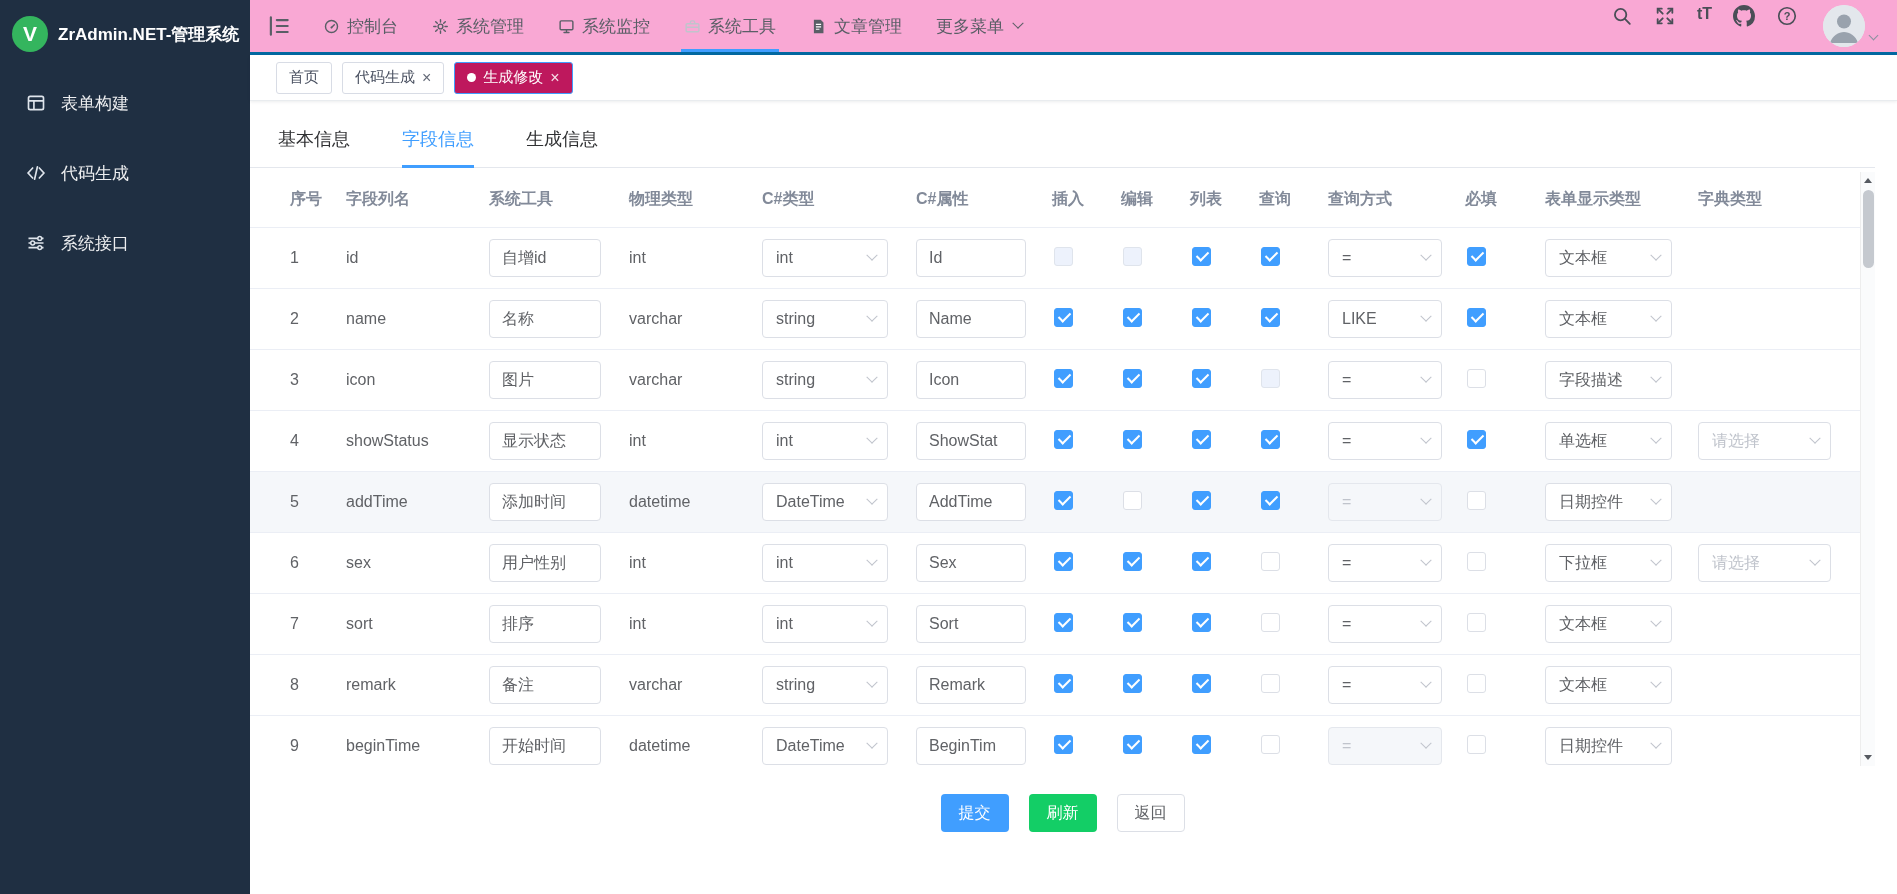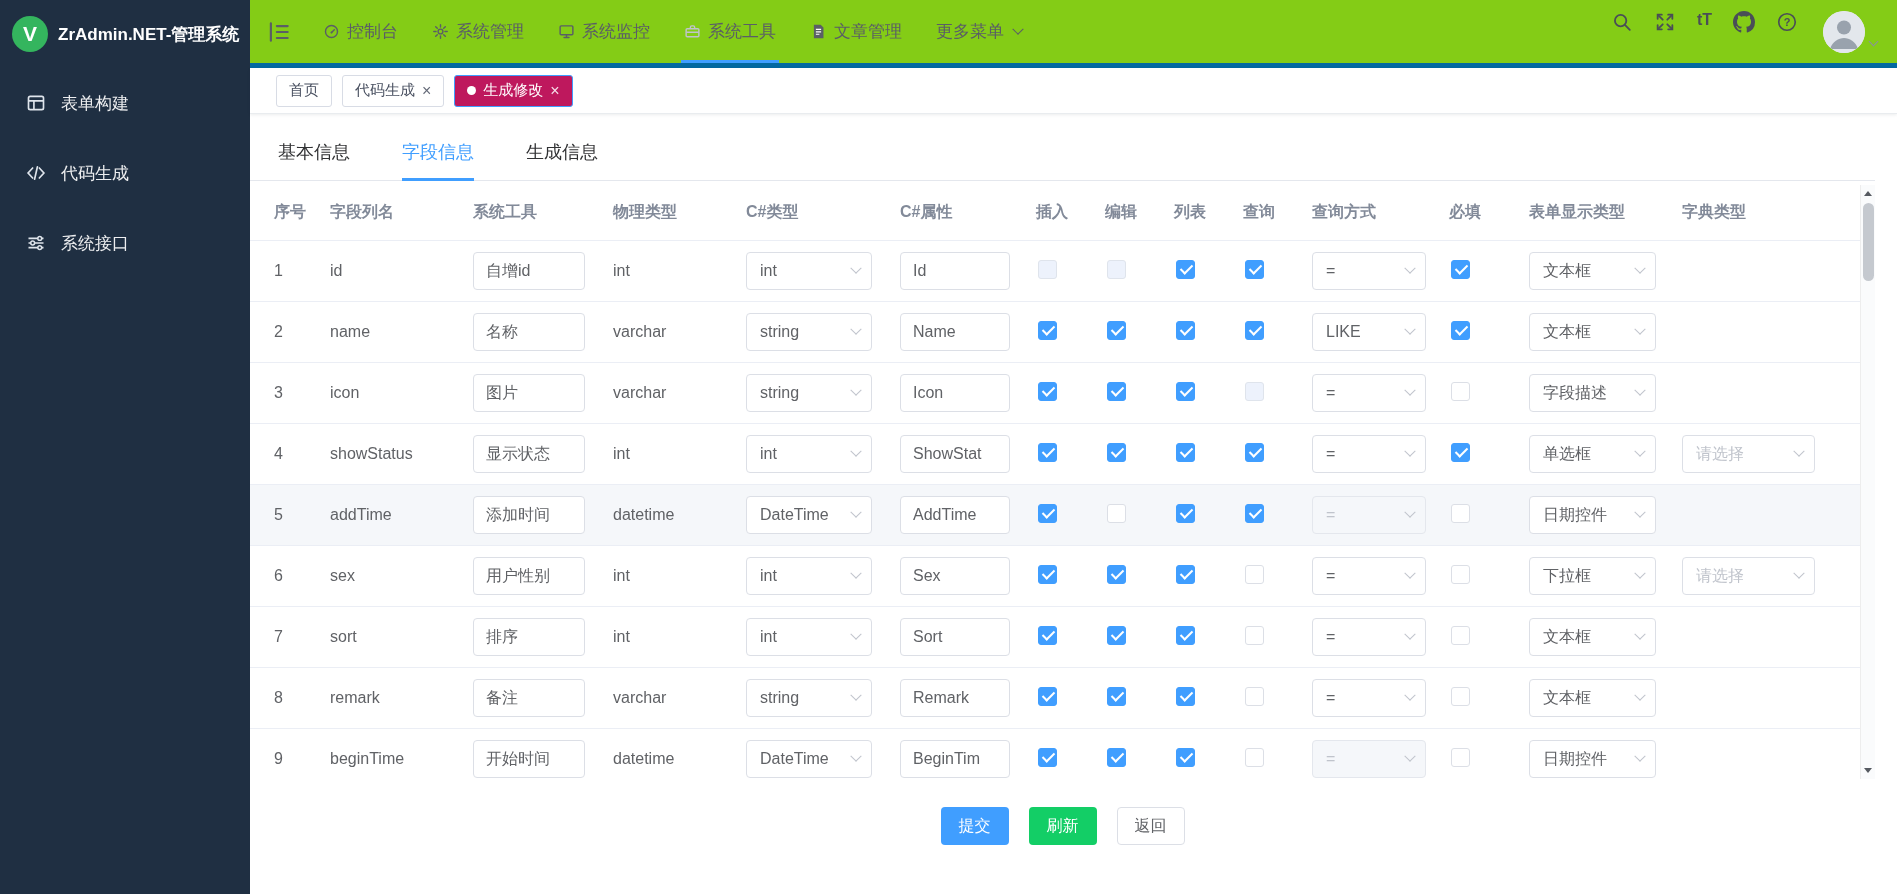--- a/index.html
+++ b/index.html
@@ -8,21 +8,21 @@
   
   .sidebar{width:250px;height:100%;background:#1f2f42;flex-shrink:0}
   .logo{height:68px;display:flex;align-items:center;padding-left:12px;gap:10px;cursor:pointer}
   .logo-circle{width:36px;height:36px;border-radius:50%;background:#34b55e;color:#fff;font-weight:bold;font-size:21px;display:flex;align-items:center;justify-content:center;flex-shrink:0}
   .logo-title{color:#fff;font-size:17px;font-weight:bold;white-space:nowrap}
   .menu-item{height:70px;display:flex;align-items:center;padding-left:26px;gap:15px;color:rgba(255,255,255,.92);font-size:17px;cursor:pointer}
   .mi-icon{width:20px;height:20px;color:#dfe5ec;display:flex;flex-shrink:0}
   .mi-icon svg{width:20px;height:20px}
   
   .main{flex:1;display:flex;flex-direction:column;min-width:0}
-  .navbar{height:68px;display:flex;align-items:center;padding:0 20px 0 16px;border-bottom:5px solid #0369a1;background:#84cc16}
+  .navbar{height:55px;display:flex;align-items:center;padding:0 20px 0 16px;border-bottom:3px solid #0369a1;background:#f9a8d4}
   .hamburger{width:26px;height:26px;display:flex;color:#5a5e66;cursor:pointer;margin-right:14px}
   .hamburger svg{width:26px;height:26px}
   .topmenu{display:flex;align-items:center;height:100%}
   .top-item{position:relative;height:100%;display:flex;align-items:center;gap:7px;padding:0 17px;font-size:17px;color:#5a5e66;cursor:pointer;white-space:nowrap}
   .top-item.active::after{content:"";position:absolute;left:14px;right:14px;bottom:0;height:3px;background:#409eff}
   .tm-icon{display:flex;width:17px;height:17px;color:#5a5e66;flex-shrink:0}
   .tm-icon.light{color:#c0c4cc}
   .tm-icon svg{width:17px;height:17px}
   .caret{width:8px;height:8px;border-right:1.7px solid #5a5e66;border-bottom:1.7px solid #5a5e66;transform:rotate(45deg) translate(-2px,-2px);margin-left:3px}
   .nav-right{margin-left:auto;display:flex;gap:21px}
@@ -39,21 +39,21 @@
   .tag.active{background:#be185d;border-color:#409eff;color:#fff}
   .tag-dot{width:9px;height:9px;border-radius:50%;background:#fff;flex-shrink:0}
   .tag-close{font-size:16px;line-height:1;opacity:.85}
   
   .content{flex:1;padding:26px 22px 0 0;position:relative;background:#fff}
   .tabs{display:flex;gap:52px;padding-left:28px;border-bottom:1px solid #e4e7ed}
   .tab{font-size:18px;color:#303133;padding-bottom:16px;cursor:pointer;position:relative;white-space:nowrap}
   .tab.active{color:#409eff}
   .tab.active::after{content:"";position:absolute;left:0;right:0;bottom:-1px;height:3px;background:#409eff}
   .table-wrap{position:relative;height:594px;overflow:hidden;margin-top:4px}
-  .thead,.trow{display:grid;grid-template-columns:56px 143px 140px 133px 154px 136px 69px 69px 69px 69px 137px 80px 153px 160px;align-items:center;padding-left:24px;border-bottom:1px solid #ebeef5}
+  .thead,.trow{display:grid;grid-template-columns:56px 143px 140px 133px 154px 136px 69px 69px 69px 69px 137px 80px 153px 160px;align-items:center;padding-left:40px;border-bottom:1px solid #ebeef5}
   .thead{height:56px}
   .hcell{font-size:16px;color:#828a99;font-weight:bold;white-space:nowrap}
   .trow{height:61px;font-size:16px;color:#606266}
   .trow.hl{background:#f5f7fa}
   .tin{height:38px;border:1px solid #dcdfe6;border-radius:4px;padding:0 12px;font-size:16px;color:#606266;outline:none;font-family:inherit;background:#fff}
   .in-desc{width:112px}
   .in-prop{width:110px}
   .sel{height:38px;border:1px solid #dcdfe6;border-radius:4px;display:flex;align-items:center;padding-left:13px;cursor:pointer;background:#fff}
   .sel-cs{width:126px}
   .sel-qm{width:114px}

